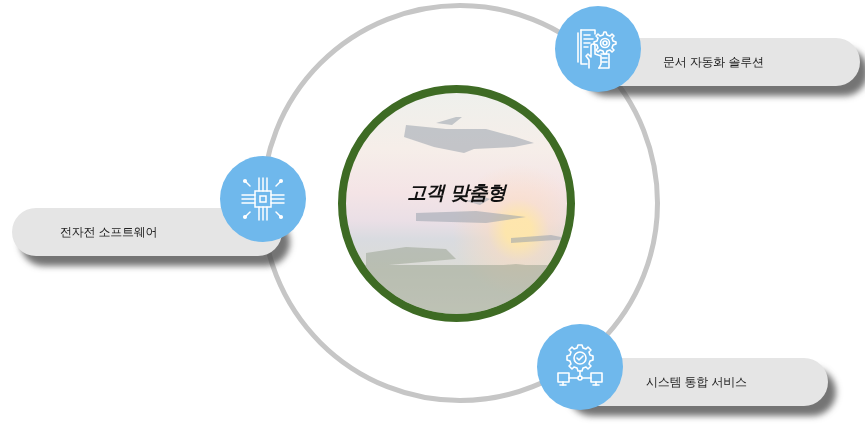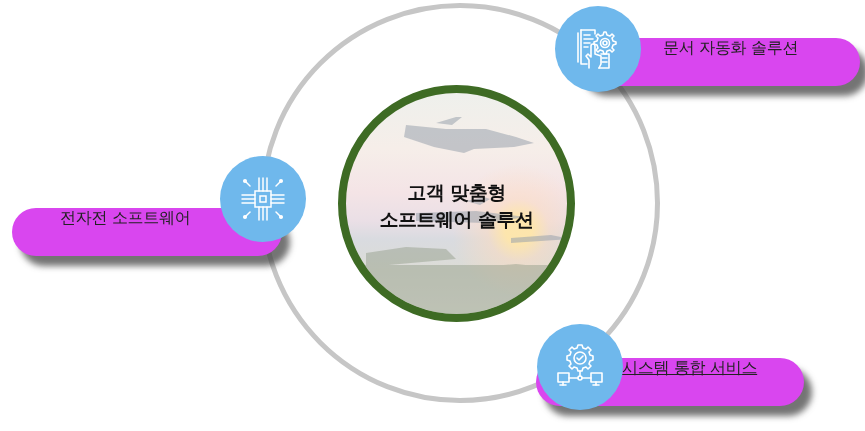--- a/index.html
+++ b/index.html
@@ -13,31 +13,31 @@
     position: absolute; left: 338px; top: 85px; width: 237px; height: 237px;
     border-radius: 50%; box-sizing: border-box; border: 8px solid #3e6b24;
     overflow: hidden;
     background:
       radial-gradient(circle at 78% 62%, rgba(255,230,170,0.95) 0 6%, rgba(255,220,190,0.5) 14%, transparent 30%),
       linear-gradient(180deg, #eef0ec 0%, #f6eee9 25%, #f4e4e6 45%, #eadfe6 58%, #d9dbe0 66%, #dcdcd6 80%, #e5e4dc 100%);
   }
   .center svg.scene { position: absolute; left: 0; top: 0; width: 100%; height: 100%; }
   .center-title {
     position: absolute; left: 0; right: 0; top: 86px; text-align: center;
-    font-size: 19px; font-weight: bold; color: #111; line-height: 27px; letter-spacing: -0.5px;
+    font-size: 19px; font-weight: bold; color: #111; line-height: 27px; letter-spacing: -0.5px; font-style: italic;
   }
   .pill {
-    position: absolute; height: 48px; background: #d946ef; border-radius: 24px;
+    position: absolute; height: 48px; background: #e5e5e5; border-radius: 24px;
     box-shadow: 8px 10px 6px rgba(70,70,70,0.75);
-    display: flex; align-items: flex-start;
-    font-size: 16px; color: #222; letter-spacing: -0.3px;
+    display: flex; align-items: center;
+    font-size: 12px; color: #222; letter-spacing: -0.3px;
   }
   .pill-doc { left: 575px; top: 38px; width: 285px; padding-left: 88px; box-sizing: border-box; }
   .pill-elec { left: 12px; top: 208px; width: 270px; padding-left: 48px; box-sizing: border-box; }
-  .pill-sys { left: 536px; top: 358px; width: 268px; padding-left: 86px; box-sizing: border-box; text-decoration: underline; }
+  .pill-sys { left: 560px; top: 358px; width: 268px; padding-left: 86px; box-sizing: border-box; }
   .badge {
     position: absolute; width: 86px; height: 86px; border-radius: 50%;
     background: #6fb8ec; display: flex; align-items: center; justify-content: center;
   }
   .badge-doc { left: 555px; top: 6px; }
   .badge-elec { left: 220px; top: 156px; }
   .badge-sys { left: 537px; top: 324px; }
   .badge svg { width: 50px; height: 50px; }
 </style>
 </head>
@@ -129,15 +129,14 @@
     </g>
     <g fill="#8f9a86" opacity="0.45">
       <path d="M20 160 l40 -6 l40 2 l10 10 l-90 8 z"></path>
       <rect x="0" y="172" width="221" height="49"></rect>
       <path d="M120 175 l50 -4 l40 4 l-10 8 l-80 0 z"></path>
       <path d="M70 205 l40 -3 l10 6 l-50 2 z"></path>
     </g>
   </svg>
   <div class="center-title">
     <div>고객 맞춤형</div>
-    <div>소프트웨어 솔루션</div>
   </div>
 </div>
 
 </body></html>

